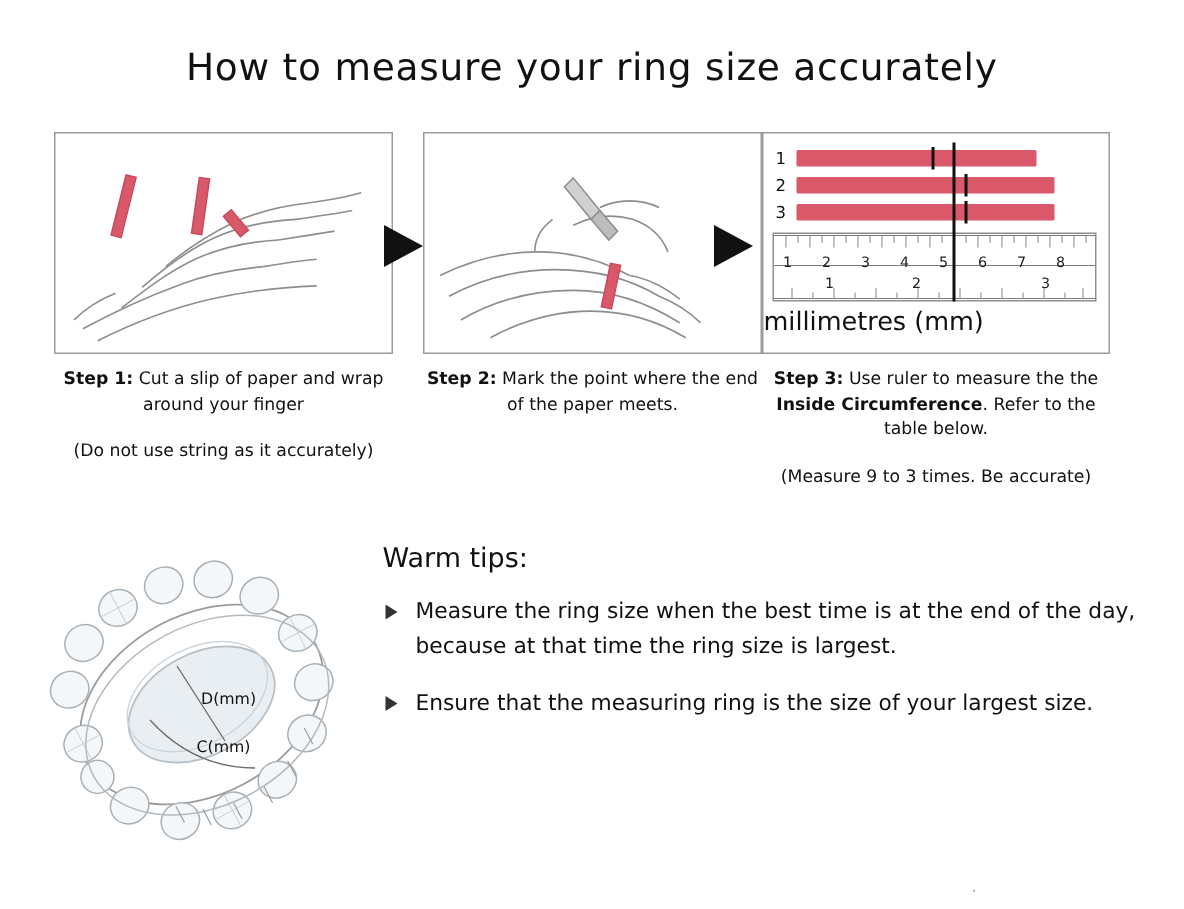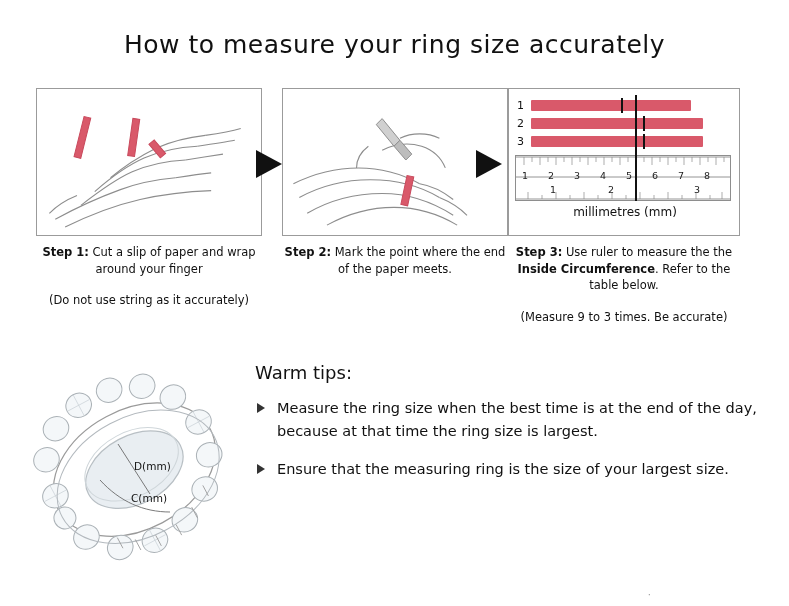--- a/index.html
+++ b/index.html
@@ -140,22 +140,22 @@
   .ruler .numrow span {
     position: absolute;
     font-size: 9.5px;
     color: #222;
   }
   .mm-label {
     position: absolute;
     left: 0;
     top: 116px;
     width: 232px;
-    text-align: center;
-    font-size: 12px;
+    text-align: left;
+    font-size: 17px;
     color: #111;
   }
   .vline {
     position: absolute;
     top: 6px;
     left: 126px;
     width: 1.5px;
     height: 106px;
     background: #111;
   }

